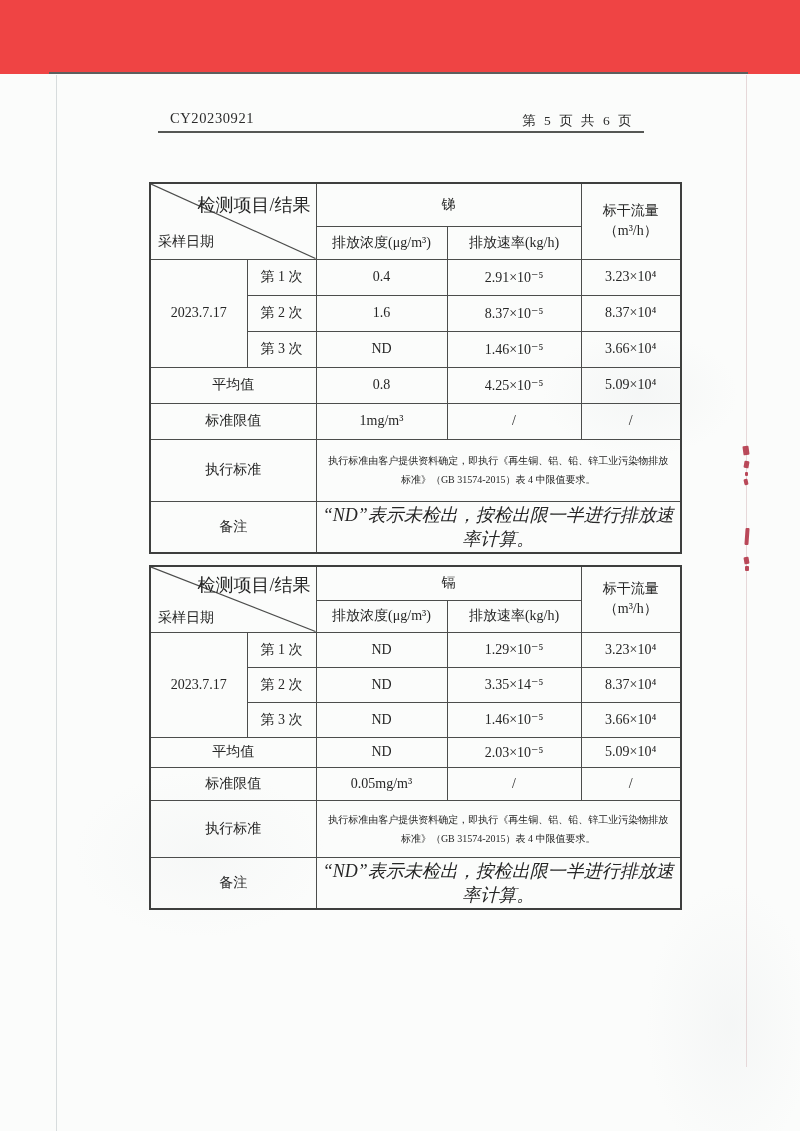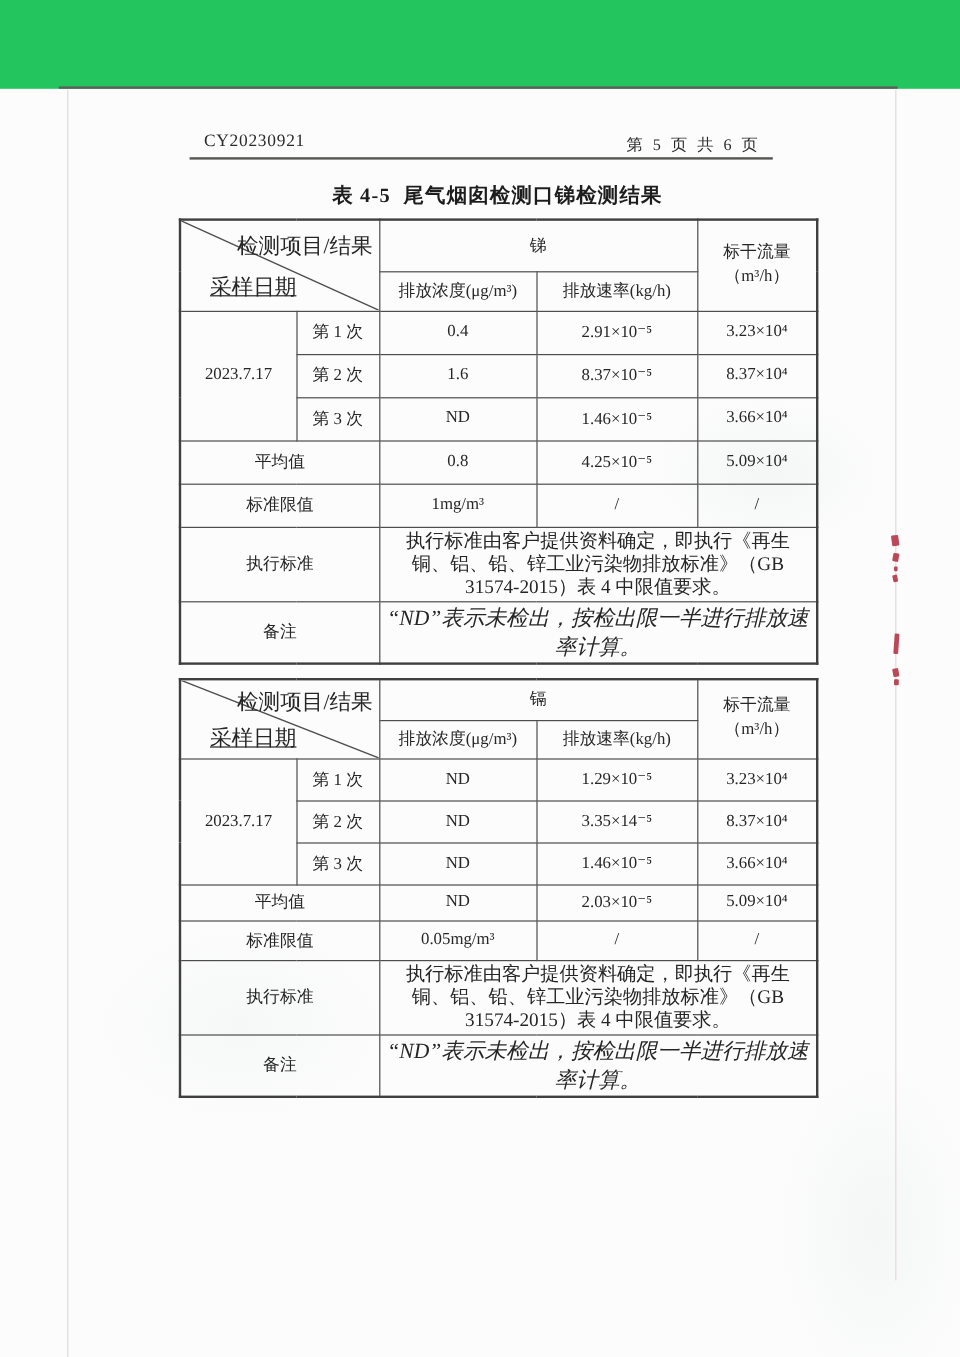--- a/index.html
+++ b/index.html
@@ -1,18 +1,18 @@
 <!DOCTYPE html>
 <html><head>
 <meta charset="utf-8">
 <style>
   html, body { margin:0; padding:0; background:#ffffff; }
   .canvas {
     position:relative; width:800px; height:1131px; overflow:hidden;
-    background:#22c55e; color:#262626;
+    background:#ef4444; color:#262626;
     font-family:"Liberation Serif","DejaVu Serif",serif;
   }
   
   .paper {
     position:absolute; left:0; top:74px; width:800px; height:1057px;
     background:#fbfcfb;
     background-image:
       radial-gradient(ellipse 140px 90px at 640px 320px, rgba(205,211,214,0.14), transparent 70%),
       radial-gradient(ellipse 180px 120px at 200px 780px, rgba(205,211,214,0.10), transparent 70%),
       radial-gradient(ellipse 120px 200px at 730px 950px, rgba(200,206,210,0.12), transparent 70%);
@@ -56,27 +56,27 @@
   .table-46 tr.r-head2 { height:32px; }
   .table-46 tr.r-run   { height:35px; }
   .table-46 tr.r-avg   { height:30px; }
   .table-46 tr.r-limit { height:33px; }
   .table-46 tr.r-std   { height:57px; }
   .table-46 tr.r-note  { height:32px; }
 
   td.diag-cell { position:relative; padding:0; }
   .diag-line { position:absolute; left:0; top:0; width:100%; height:100%; display:block; }
   .diag-top { position:absolute; top:9px; right:5px; font-size:18px; white-space:nowrap; }
-  .diag-bottom { position:absolute; bottom:8px; left:24px; font-size:18px; white-space:nowrap;text-decoration:underline; }
+  .diag-bottom { position:absolute; bottom:8px; left:7px; font-size:14px; white-space:nowrap; }
   .table-46 .diag-top { top:6px; }
   .table-46 .diag-bottom { bottom:5px; }
 
   .flow-head div { line-height:20px; white-space:nowrap; }
   .std-text {
-    font-size:16px; line-height:19px; text-align:center; padding:2px 7px !important;
+    font-size:10px; line-height:19px; text-align:center; padding:2px 7px !important;
   }
   .note-text { font-size:18px;font-style:italic; }
 
   .red-mark { position:absolute; background:#b23648; opacity:0.9; border-radius:1px; }
 </style>
 </head>
 <body>
 
 <div class="canvas">
   <div class="paper"></div>
@@ -91,21 +91,20 @@
   <div class="red-mark" style="left:745px; top:528px; width:4px; height:17px; transform:rotate(4deg);"></div>
   <div class="red-mark" style="left:744px; top:557px; width:5px; height:7px; transform:rotate(-10deg);"></div>
   <div class="red-mark" style="left:745px; top:566px; width:4px; height:5px;"></div>
 
   <div class="doc-header">
     <span class="report-no">CY20230921</span>
     <span class="page-indicator">第 5 页 共 6 页</span>
   </div>
   <div class="header-rule"></div>
 
-  <div class="table-title title-45">表 4-5  尾气烟囱检测口锑检测结果</div>
 
   <table class="report-table table-45">
     <colgroup>
       <col style="width:97px">
         <col style="width:69px">
         <col style="width:131px">
         <col style="width:134px">
         <col style="width:100px">
     </colgroup>
     <tbody>

